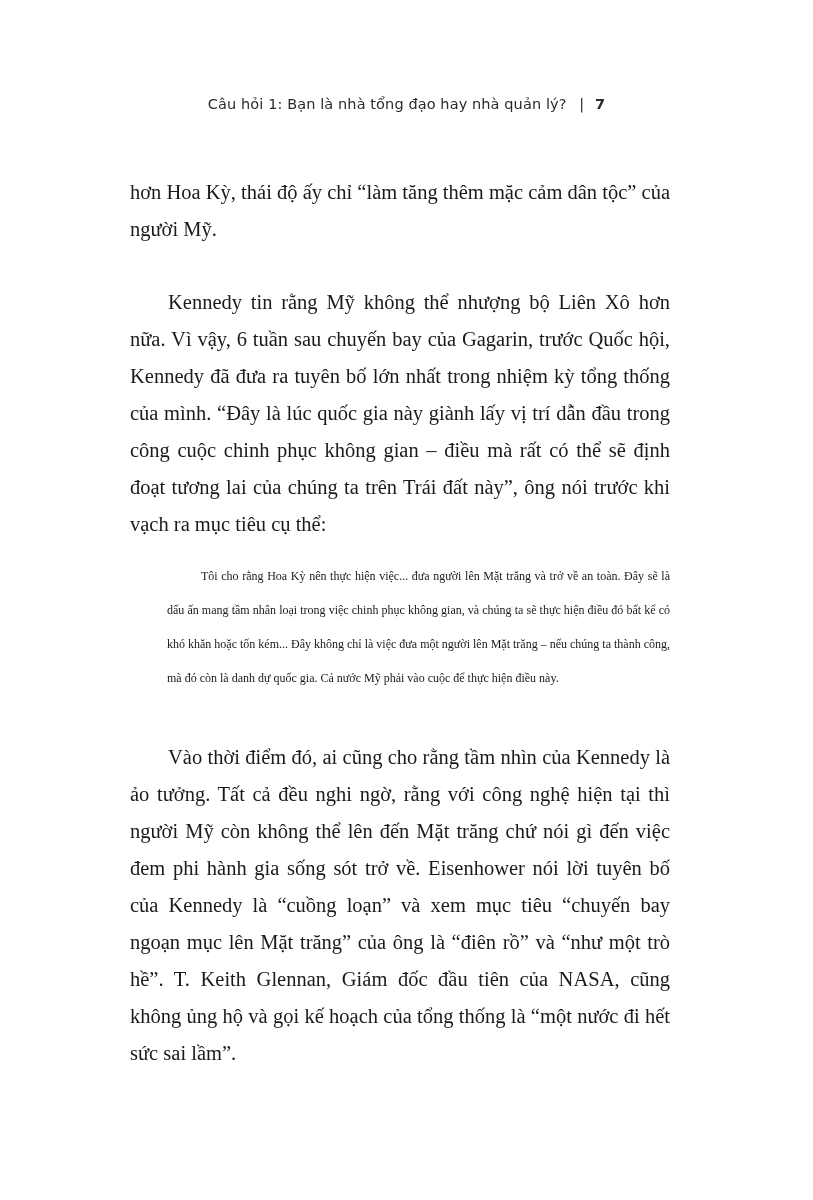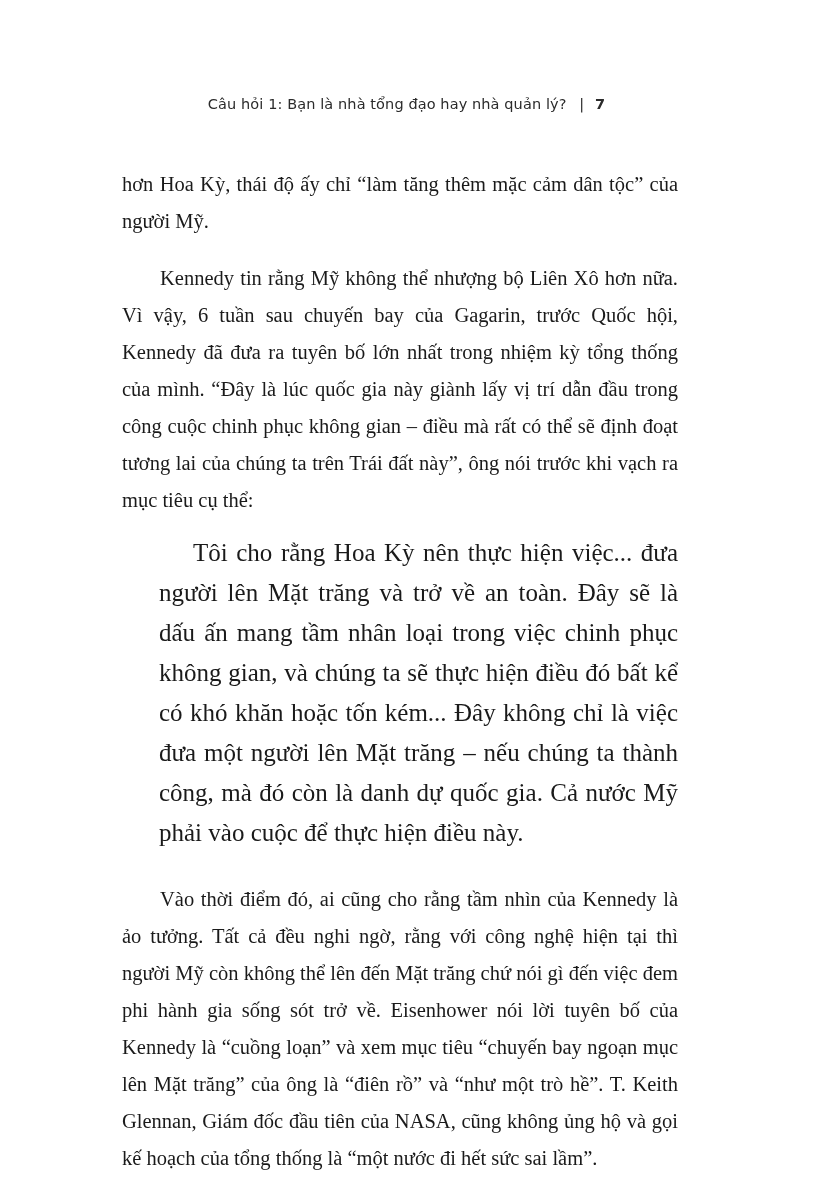--- a/index.html
+++ b/index.html
@@ -42,38 +42,38 @@
   .header .pagenum {
     font-weight: bold;
   }
   .content {
     position: absolute;
     top: 158px;
     left: 114px;
     width: 572px;
   }
   p {
-    margin: 8px;
+    margin: 16px;
     font-size: 20.5px;
     line-height: 37px;
     text-align: justify;
     text-justify: inter-word;
     hyphens: none;
   }
   p.indent {
     text-indent: 38px;
     font-family: Liberation Serif, serif;
   }
   .quote {
     margin: 14px 0 0 0;
     padding-left: 37px;
   }
   .quote p {
-    font-size: 25px;
-    line-height: 40px;
+    font-size: 12px;
+    line-height: 34px;
   }
   .quote p.indent {
     text-indent: 34px;
   }
   .gap-sm { height: 4px; }
   .gap-md { height: 12px; }
 </style>
 </head>
 <body>
 

